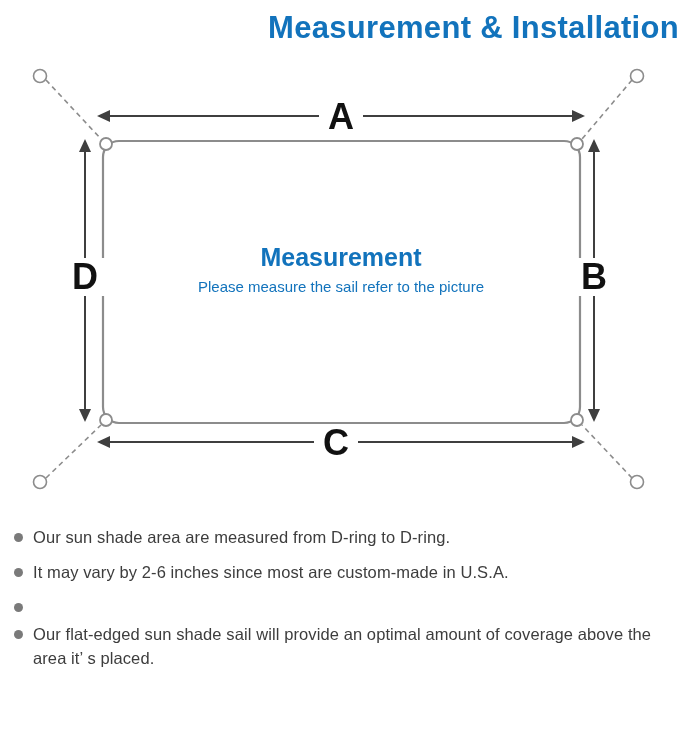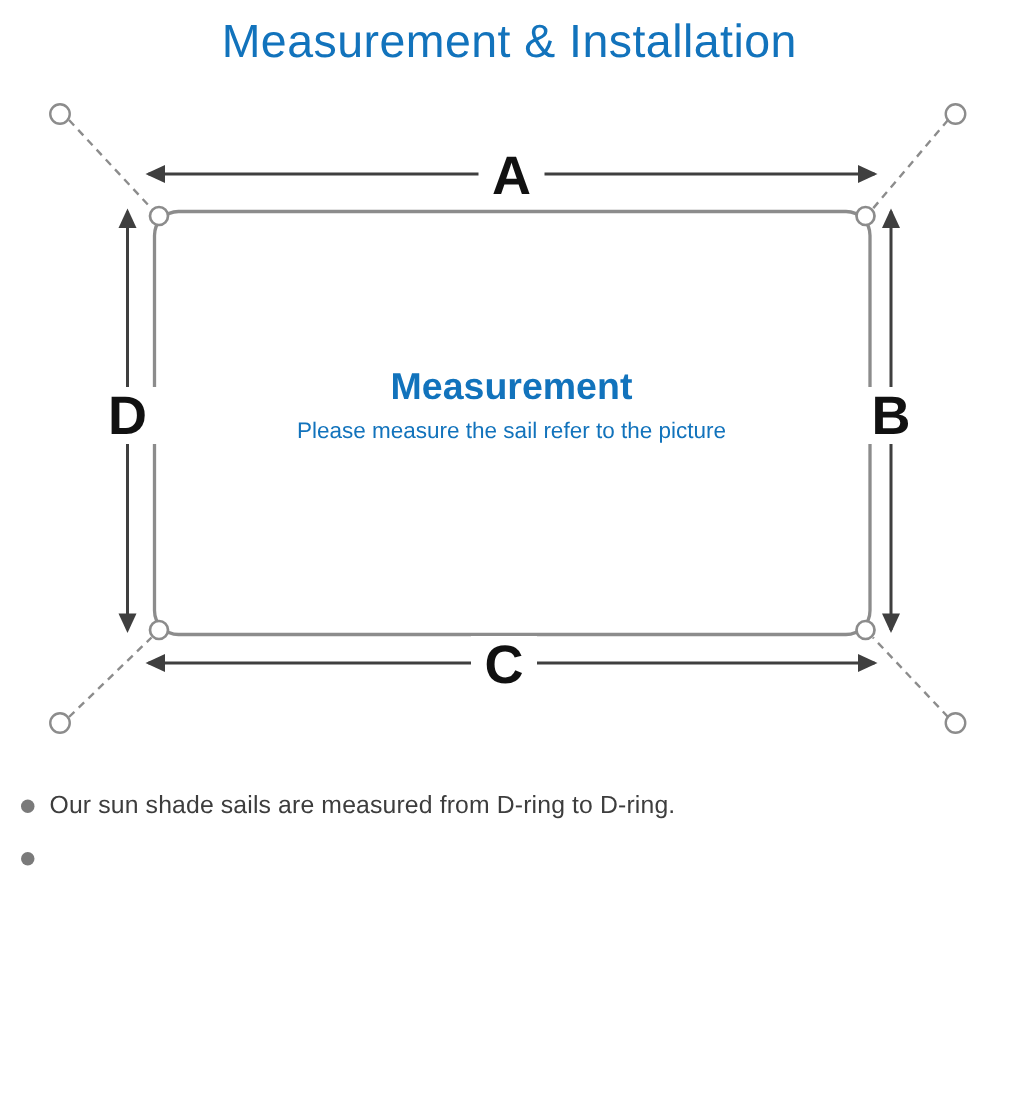--- a/index.html
+++ b/index.html
@@ -2,24 +2,24 @@
 <html style="--accent-blue: #1273bc; --diagram-line: #8c8c8c; --arrow-dark: #3f3f3f; --body-text: #3d3d3d; --bullet-dot: #7a7a7a;"><head>
 <meta charset="utf-8">
 <style>
   * { margin:0; padding:0; box-sizing:border-box; }
   html,body { background:#ffffff; }
   body {
     width:679px; height:739px; overflow:hidden;
     font-family:"Liberation Sans","DejaVu Sans",sans-serif;
   }
   .title {
-    text-align:center;
+    text-align:right;
     color:var(--accent-blue,#1273bc);
     font-size:31px;
-    font-weight:normal;
+    font-weight:bold;
     margin-top:10px;
     letter-spacing:.3px;
   }
   .diagram-svg { display:block; margin-top:8px; }
   .sail   { fill:#ffffff; stroke:var(--diagram-line,#8c8c8c); stroke-width:2.2; }
   .ring   { fill:#ffffff; stroke:var(--diagram-line,#8c8c8c); stroke-width:1.8; }
   .anchor { fill:#ffffff; stroke:var(--diagram-line,#8c8c8c); stroke-width:1.6; }
   .rope   { stroke:var(--diagram-line,#9a9a9a); stroke-width:1.6; stroke-dasharray:5 4; fill:none; }
   .arrow line    { stroke:var(--arrow-dark,#3f3f3f); stroke-width:2; }
   .arrow polygon { fill:var(--arrow-dark,#3f3f3f); }
@@ -98,18 +98,26 @@
   <text class="dim-label" x="85" y="235">D</text>
   <text class="dim-label" x="594" y="235">B</text>
 
   <text class="center-title" x="341" y="212">Measurement</text>
   <text class="center-sub" x="341" y="238">Please measure the sail refer to the picture</text>
 </svg>
 
 <ul class="notes">
   <li class="note">
     <span class="dot"></span>
-    <span>Our sun shade sails are measured from D-ring to D-ring.</span>
+    <span>Our sun shade area are measured from D-ring to D-ring.</span>
+  </li>
+  <li class="note">
+    <span class="dot"></span>
+    <span>It may vary by 2-6 inches since most are custom-made in U.S.A.</span>
   </li>
   <li class="note">
     <span class="dot"></span>
   </li>
+  <li class="note">
+    <span class="dot"></span>
+    <span>Our flat-edged sun shade sail will provide an optimal amount of coverage above the area it’ s placed.</span>
+  </li>
 </ul>
 
 </body></html>

